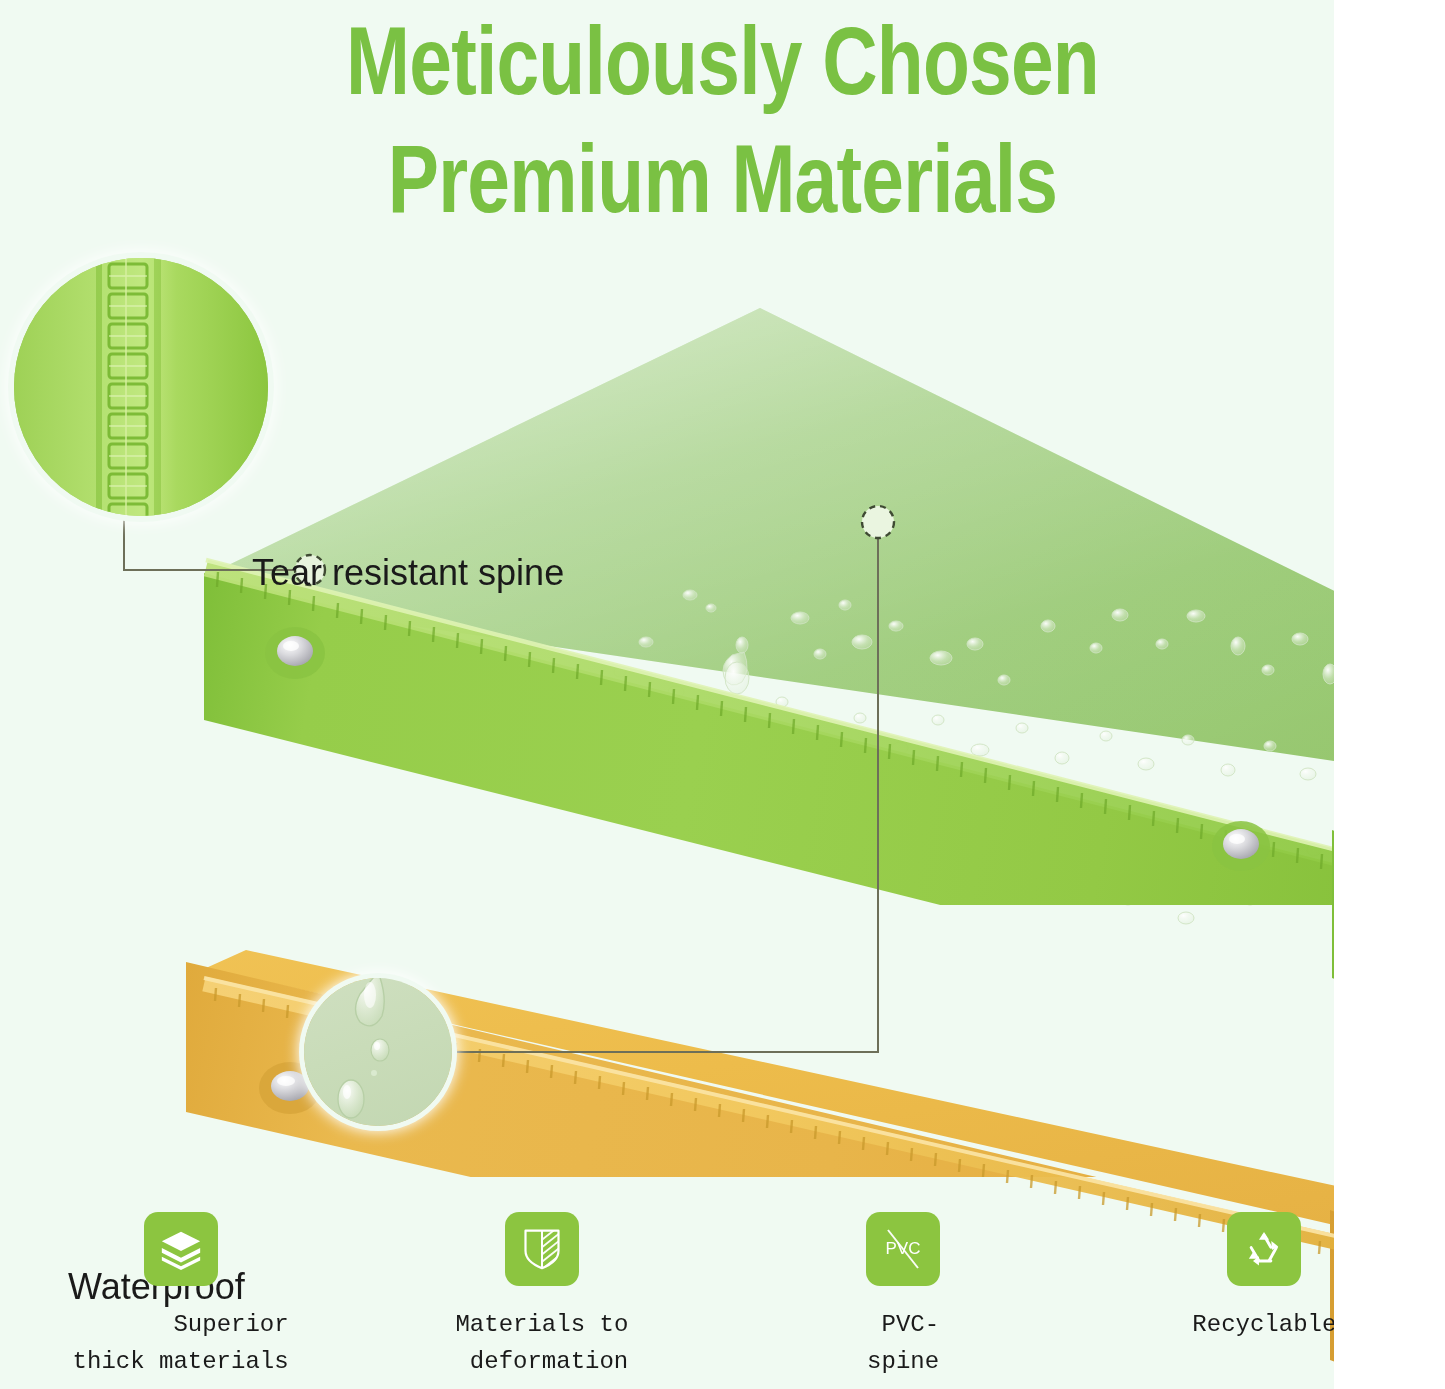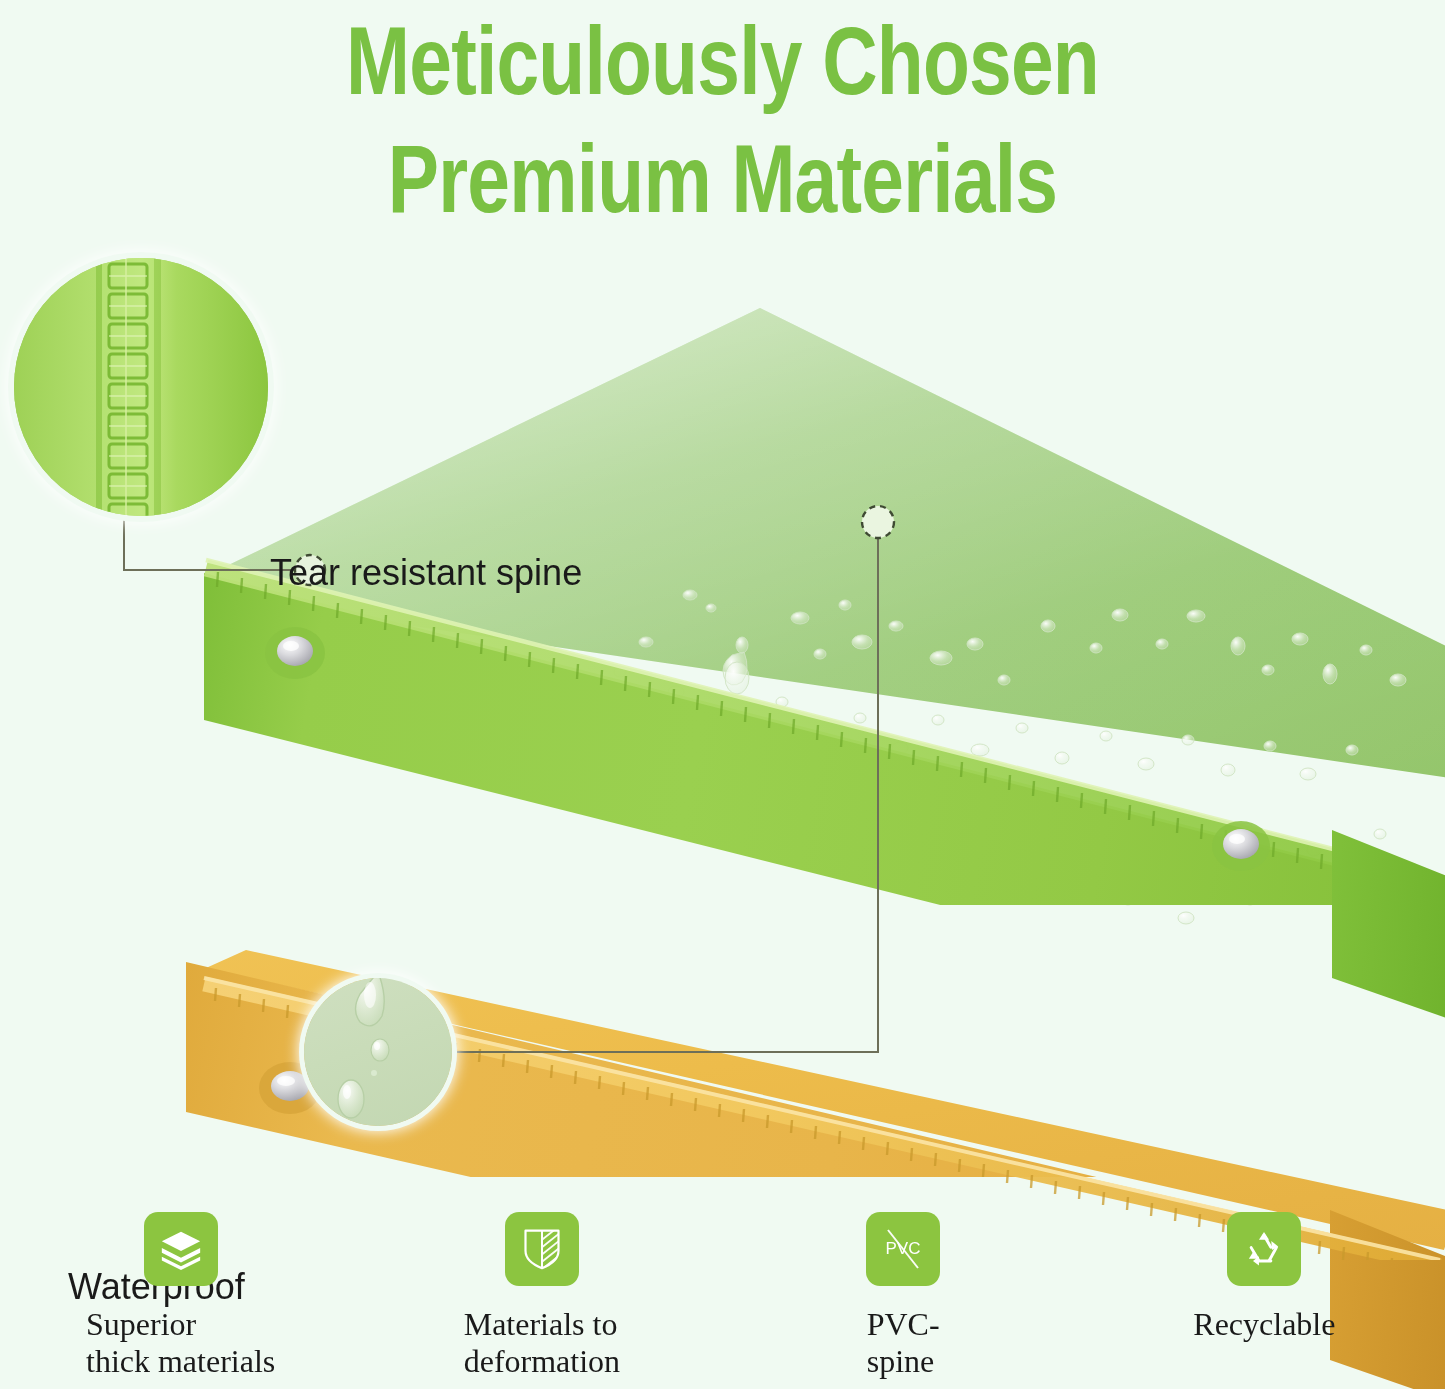--- a/index.html
+++ b/index.html
@@ -2,21 +2,21 @@
 <html><head>
 <meta charset="utf-8">
 <style>
   html, body {
     margin: 0;
     padding: 0;
     background: #ffffff;
   }
   #page {
     position: relative;
-    width: 1445px;
+    width: 1334px;
     height: 1389px;
     background: #f0faf2;
     overflow: hidden;
     font-family: "Liberation Sans", sans-serif;
   }
 
   
   #title-block {
     position: absolute;
     left: 0;
@@ -163,21 +163,21 @@
 
   
   .callout-label {
     position: absolute;
     color: #1a1a1a;
     font-family: "Liberation Sans", sans-serif;
     font-size: 36px;
     line-height: 40px;
     white-space: nowrap;
   }
-  #label-spine { left: 270px; top: 303px; }
+  #label-spine { left: 252px; top: 303px; }
   #label-water { left: 68px; top: 1017px; }
 
   
   #features {
     position: absolute;
     left: 0;
     top: 1212px;
     width: 1445px;
     height: 177px;
     display: flex;
@@ -193,24 +193,24 @@
     height: 74px;
     border-radius: 14px;
     background: #8cc540;
     display: flex;
     align-items: center;
     justify-content: center;
     flex: none;
   }
   .feature-label {
     margin-top: 20px;
-    text-align: left;
+    text-align: right;
     color: #1a1a1a;
-    font-family: Liberation Serif, serif;
-    font-size: 32px;
+    font-family: Liberation Mono, monospace;
+    font-size: 24px;
     line-height: 37px;
     max-width: 260px;
     white-space: pre-line;
   }
 </style>
 </head>
 <body>
 
 <div id="page">
 

